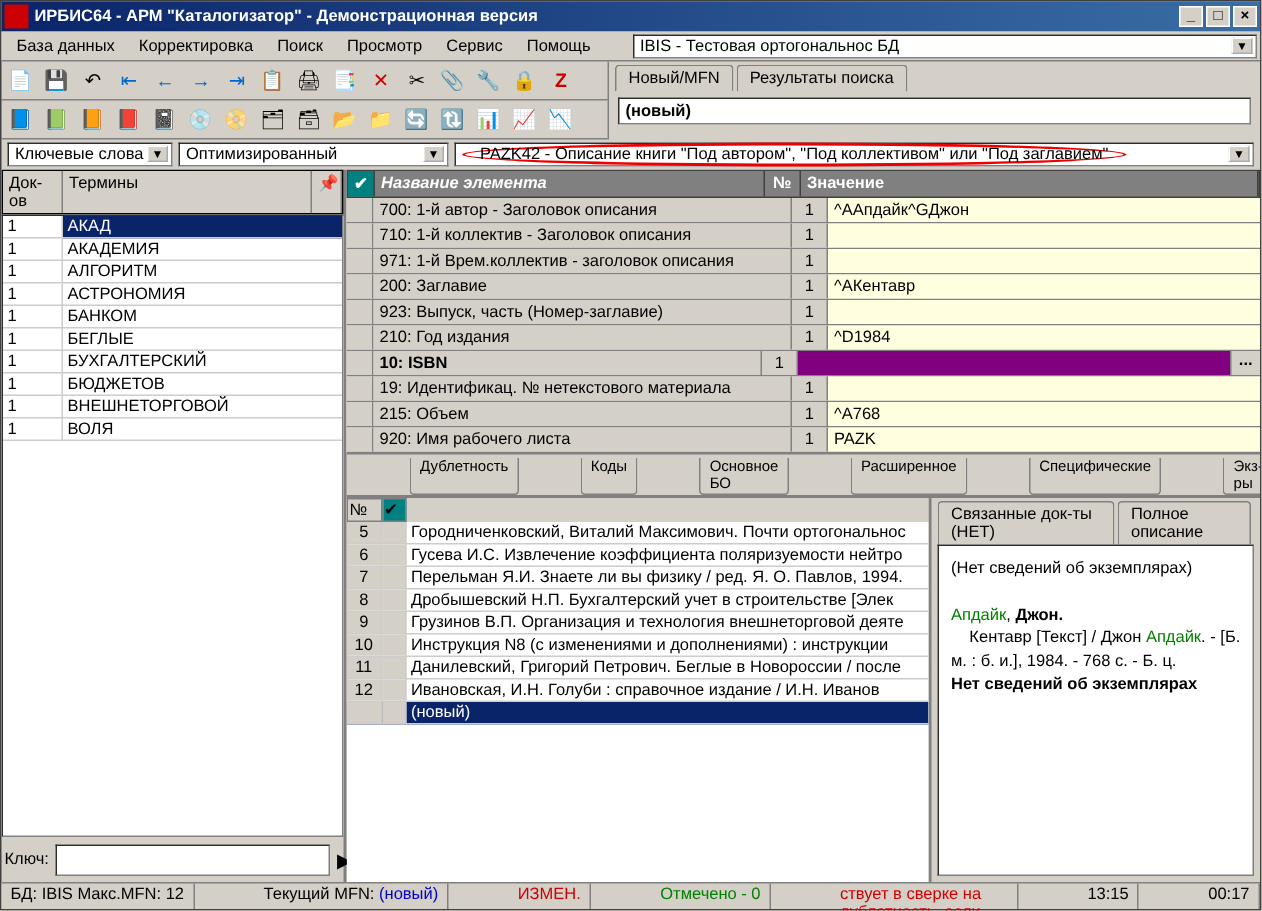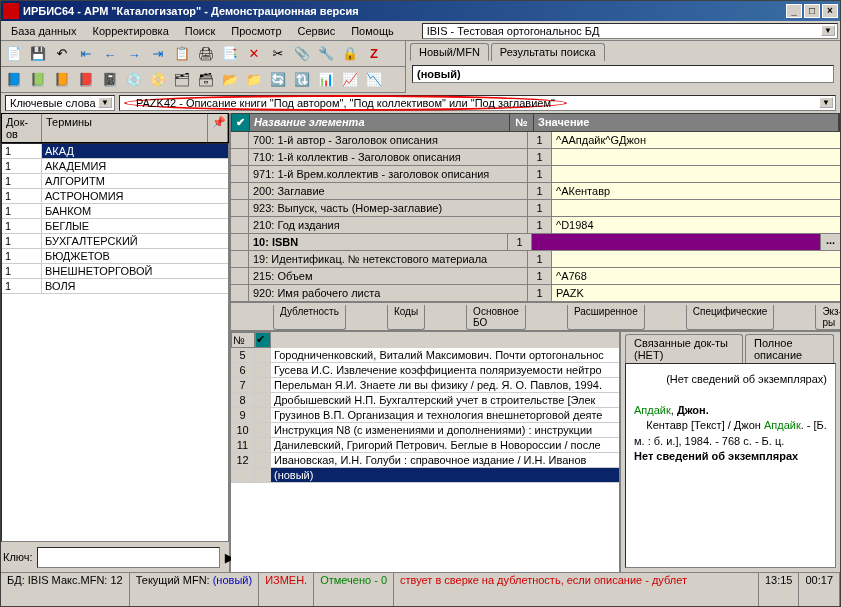--- a/index.html
+++ b/index.html
@@ -67,21 +67,21 @@
 .result-header .chk{width:16px;background:#008080;border:1px solid #808080;}
 .result-list{flex:1;background:#fff;overflow:hidden;}
 .result-row{display:flex;border-bottom:1px solid #ccc;}
 .result-row .num{width:24px;text-align:center;padding:1px;border-right:1px solid #ccc;background:#d4d0c8;}
 .result-row .chk{width:16px;border-right:1px solid #ccc;background:#d4d0c8;}
 .result-row .txt{flex:1;padding:1px 3px;white-space:nowrap;overflow:hidden;}
 .result-row.new{background:#0a246a;color:#fff;}
 .bottom-right{flex:1;display:flex;flex-direction:column;}
 .desc-tabs{display:flex;padding:2px 4px 0;}
 .desc-body{flex:1;background:#fff;border:1px inset #808080;margin:0 4px 4px;padding:8px;font-size:11px;line-height:1.4;}
-.statusbar{height:34px;display:flex;border-top:1px solid #808080;background:#d4d0c8;}
+.statusbar{height:18px;display:flex;border-top:1px solid #808080;background:#d4d0c8;gap:40px;}
 .statusbar div{padding:1px 6px;border-right:1px inset #808080;}
 .green{color:#008000;}
 .red{color:#c00;}
 .blue{color:#00c;}
 </style>
 </head>
 <body>
 
 <div class="window">
   <div class="titlebar">
@@ -151,20 +151,21 @@
         <div class="tab">Результаты поиска</div>
       </div>
       <div class="field-box">
           <div class="field">(новый)</div>
         </div>
     </div>
   </div>
 
   <div class="row-combos">
     <div class="combo-sm combo" style="width:110px">Ключевые слова</div>
+    <div class="combo-sm combo" style="width:180px">Оптимизированный</div>
     <div class="combo-sm combo" style="flex:1">
       <span class="red-circle"><span>PAZK42 - Описание книги "Под автором", "Под коллективом" или "Под заглавием"</span></span>
     </div>
   </div>
 
   <div class="content">
     <div class="left-pane">
       <div class="terms-header">
         <div class="c1">Док-ов</div>
         <div class="c2">Термины</div>
@@ -354,21 +355,21 @@
                 <div class="txt">(новый)</div>
               </div>
             </div>
         </div>
         <div class="bottom-right">
           <div class="desc-tabs">
             <div class="tab">Связанные док-ты (НЕТ)</div>
             <div class="tab">Полное описание</div>
           </div>
           <div class="desc-body">
-            <div style="text-align:right">(Нет сведений об экземплярах)</div><br>
+            <div style="text-align:left">(Нет сведений об экземплярах)</div><br>
             <span class="green">Апдайк</span>, <b>Джон.</b><br>
             &nbsp;&nbsp;&nbsp;&nbsp;<span>Кентавр [Текст] / Джон </span><span class="green">Апдайк</span><span>. - [Б. м. : б. и.], 1984. - 768 с. - Б. ц.</span><br>
             <b>Нет сведений об экземплярах</b>
           </div>
         </div>
       </div>
     </div>
   </div>
 
   <div class="statusbar">

